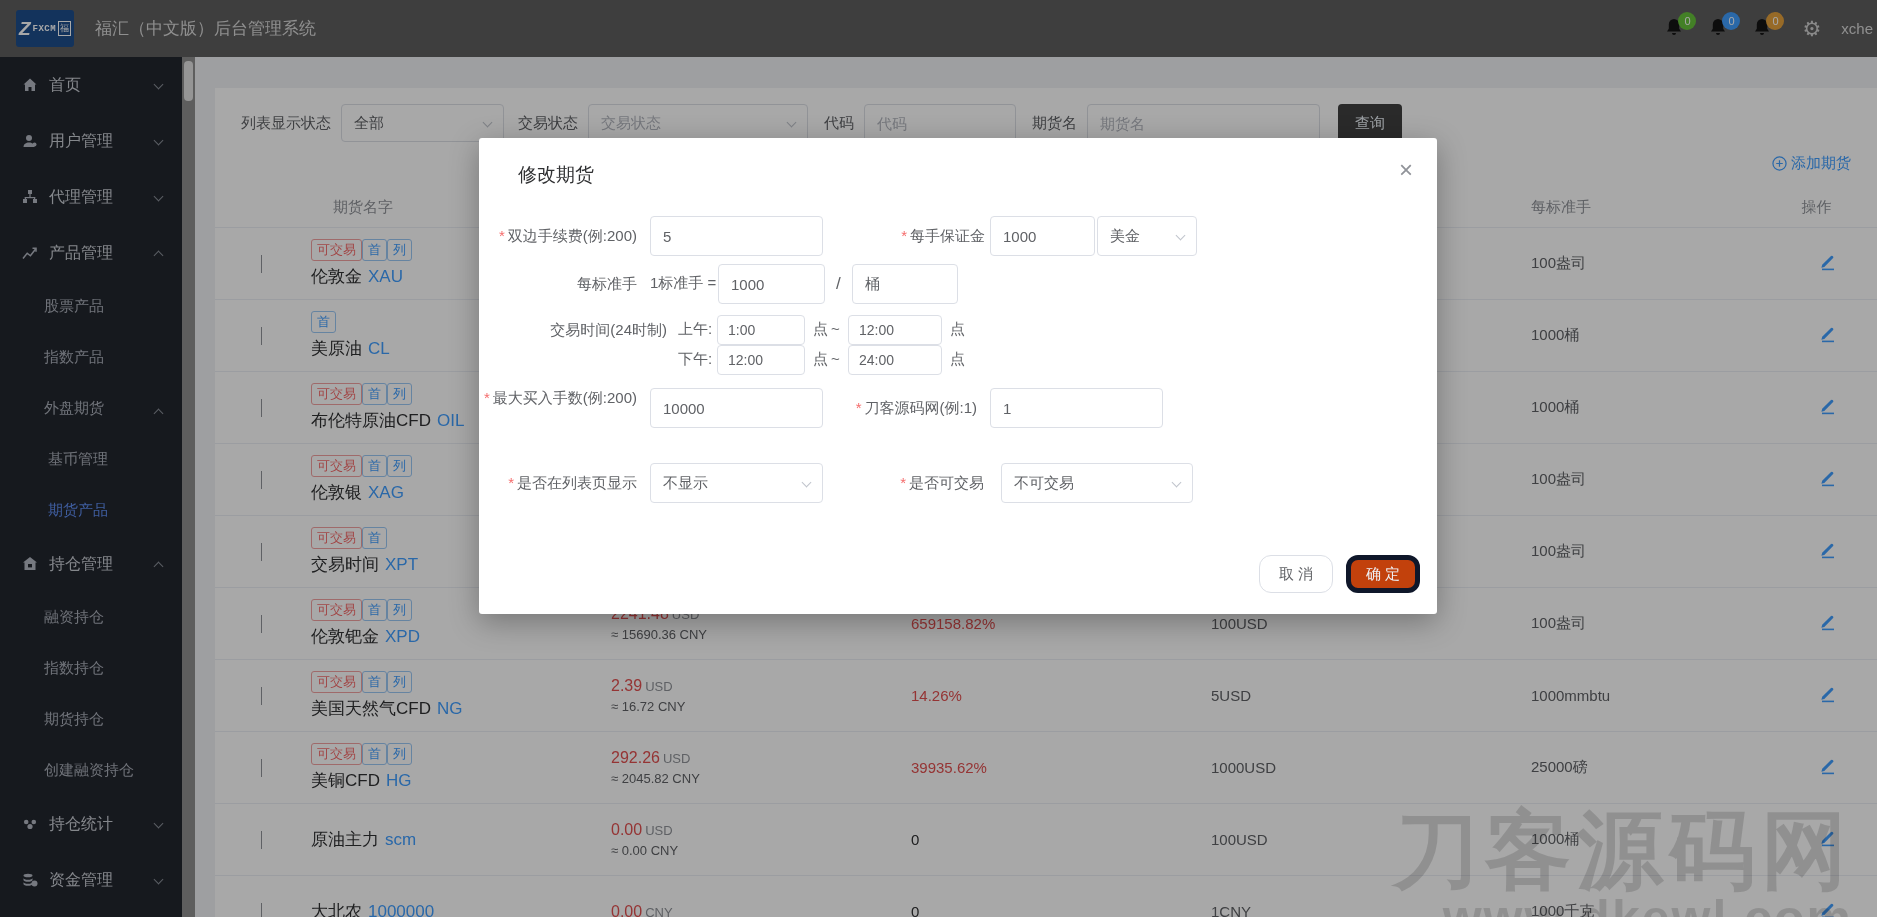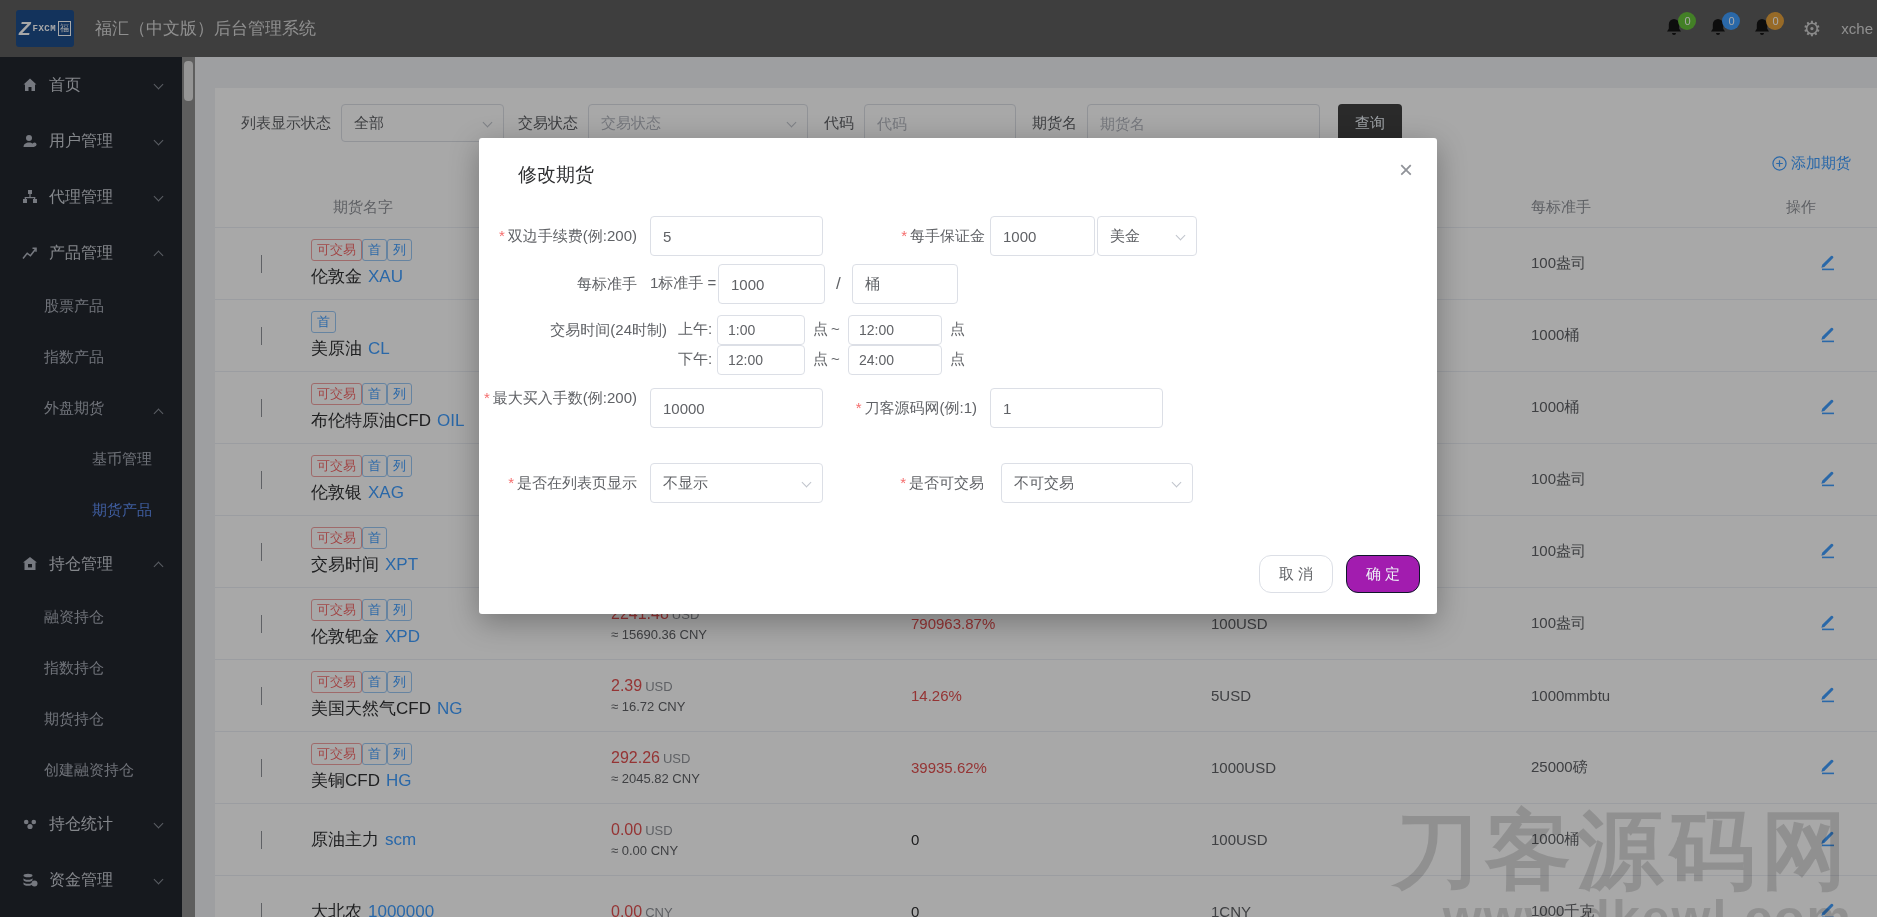--- a/index.html
+++ b/index.html
@@ -23,21 +23,21 @@
   .gear { font-size:21px; color:#d0d0d0; cursor:pointer; margin-left:6px; }
   .uname { color:#d9d9d9; font-size:15px; }
 
   
   .side { position:absolute; left:0; top:57px; width:182px; bottom:0; background:#22262e; z-index:2; }
   .sstrip { position:absolute; left:182px; top:57px; width:13px; bottom:0; background:#8f8f8f; z-index:2; }
   .sthumb { position:absolute; left:2px; top:4px; width:9px; height:40px; background:#e2e2e2; border-radius:4px; }
   .mitem { display:flex; align-items:center; color:#c9cdd4; cursor:pointer; position:relative; }
   .mitem.lvl1 { height:56px; padding-left:22px; font-size:16px; }
   .mitem.lvl2 { height:51px; padding-left:44px; font-size:15px; color:#a9aeb8; }
-  .mitem.lvl3 { height:51px; padding-left:92px; font-size:15px; color:#a9aeb8; }
+  .mitem.lvl3 { height:51px; padding-left:48px; font-size:15px; color:#a9aeb8; }
   .mitem.active { color:#5f8df0; }
   .micon { width:16px; height:16px; margin-right:11px; color:#b3b8c2; display:inline-flex; }
   .micon svg { width:16px; height:16px; }
   .chev { width:7px; height:7px; border-right:1.4px solid #8a8f98; border-bottom:1.4px solid #8a8f98;
           position:absolute; right:20px; }
   .chev.down { transform:rotate(45deg); top:24px; }
   .chev.up { transform:rotate(-135deg); top:27px; }
 
   
   .content { position:absolute; left:195px; top:57px; right:0; bottom:0; background:#f0f2f5; z-index:1; }
@@ -56,21 +56,21 @@
                 border:none; border-radius:4px; font-size:15px; cursor:pointer; }
   .addlink { position:absolute; top:66px; right:26px; color:#409eff; font-size:15px; cursor:pointer;
              display:flex; align-items:center; gap:4px; }
 
   
   .tbl { position:absolute; top:100px; left:0; right:0; }
   .trow, .thead { display:grid; grid-template-columns:50px 300px 300px 300px 320px 255px 1fr;
                   align-items:center; padding-left:46px; border-bottom:1px solid #ebeef5; }
   .thead { height:40px; color:#909399; font-size:15px; }
   .thead .th-name { padding-left:22px; }
-  .thead .th-ops { text-align:left; padding-right:30px; }
+  .thead .th-ops { text-align:center; padding-right:30px; }
   .trow { height:72px; }
   .rchev { width:8px; height:8px; border-right:1.4px solid #909399; border-bottom:1.4px solid #909399;
            transform:rotate(-45deg); cursor:pointer; }
   .tags { display:flex; height:22px; margin-bottom:4px; }
   .tag { font-size:13px; border-radius:3px; padding:0 5px; display:flex; align-items:center; }
   .tag.red { color:#f56c6c; border:1px solid #f2a2a2; }
   .tag.blue { color:#409eff; border:1px solid #9cc9f5; }
   .rname { font-size:17px; color:#303133; }
   .rcode { color:#409eff; margin-left:6px; cursor:pointer; }
   .pv { font-size:16px; color:#e25050; }
@@ -102,21 +102,21 @@
   .msel { position:absolute; height:40px; border:1px solid #dcdfe6; border-radius:4px; font-size:15px;
           color:#606266; padding:0 12px; display:flex; align-items:center; cursor:pointer; }
   .msel .schev { width:7px; height:7px; border-right:1.4px solid #c0c4cc; border-bottom:1.4px solid #c0c4cc;
                  transform:rotate(45deg); position:absolute; right:12px; top:15px; }
   .mtext { position:absolute; font-size:15px; color:#606266; top:10px; }
   .tinput { position:absolute; height:30px; border:1px solid #dcdfe6; border-radius:4px; font-size:14px;
             color:#606266; padding:0 10px; outline:none; top:0; }
   .m-btn { position:absolute; height:38px; border-radius:12px; font-size:15px; cursor:pointer;
            display:flex; align-items:center; justify-content:center; }
   .btn-cancel { left:780px; width:74px; background:#fff; border:1px solid #dcdfe6; color:#606266; }
-  .btn-ok { left:867px; width:74px; background:#a21caf; border:1px solid #0f172a; color:#eef2f7; }
+  .btn-ok { left:867px; width:74px; background:#c2410c; border:5px solid #0f172a; color:#eef2f7; }
 </style>
 </head>
 <body>
 
 <div class="app">
 
   <div class="hdr">
     <div class="logo">
       <span class="z">Z</span>
       <span class="fx">FXCM</span>
@@ -397,21 +397,21 @@
                   <span class="tag red">可交易</span>
                   <span class="tag blue">首</span>
                   <span class="tag blue">列</span>
                 </div>
                 <div><span class="rname">伦敦钯金</span><span class="rname rcode">XPD</span></div>
               </div>
               <div>
                 <div><span class="pv">2241.48</span><span class="pu">USD</span></div>
                 <div class="pcny">≈ 15690.36 CNY</div>
               </div>
-              <div class="pct-red">790963.87%</div>
+              <div class="pct-red">659158.82%</div>
               <div class="cell-dark">100USD</div>
               <div class="cell-dark">100盎司</div>
               <div class="ops"><span class="pencil"><svg width="18" height="19" viewBox="0 0 18 19">
                     <path fill="#409eff" d="M3.2 12.8 12 4a1.5 1.5 0 0 1 2.1 2.1L5.3 15l-2.9.8Z"></path>
                     <rect x="3" y="16.6" width="12" height="1.6" fill="#409eff"></rect>
                   </svg></span></div>
             </div>
             <div class="trow">
               <div><span class="rchev"></span></div>
               <div>

